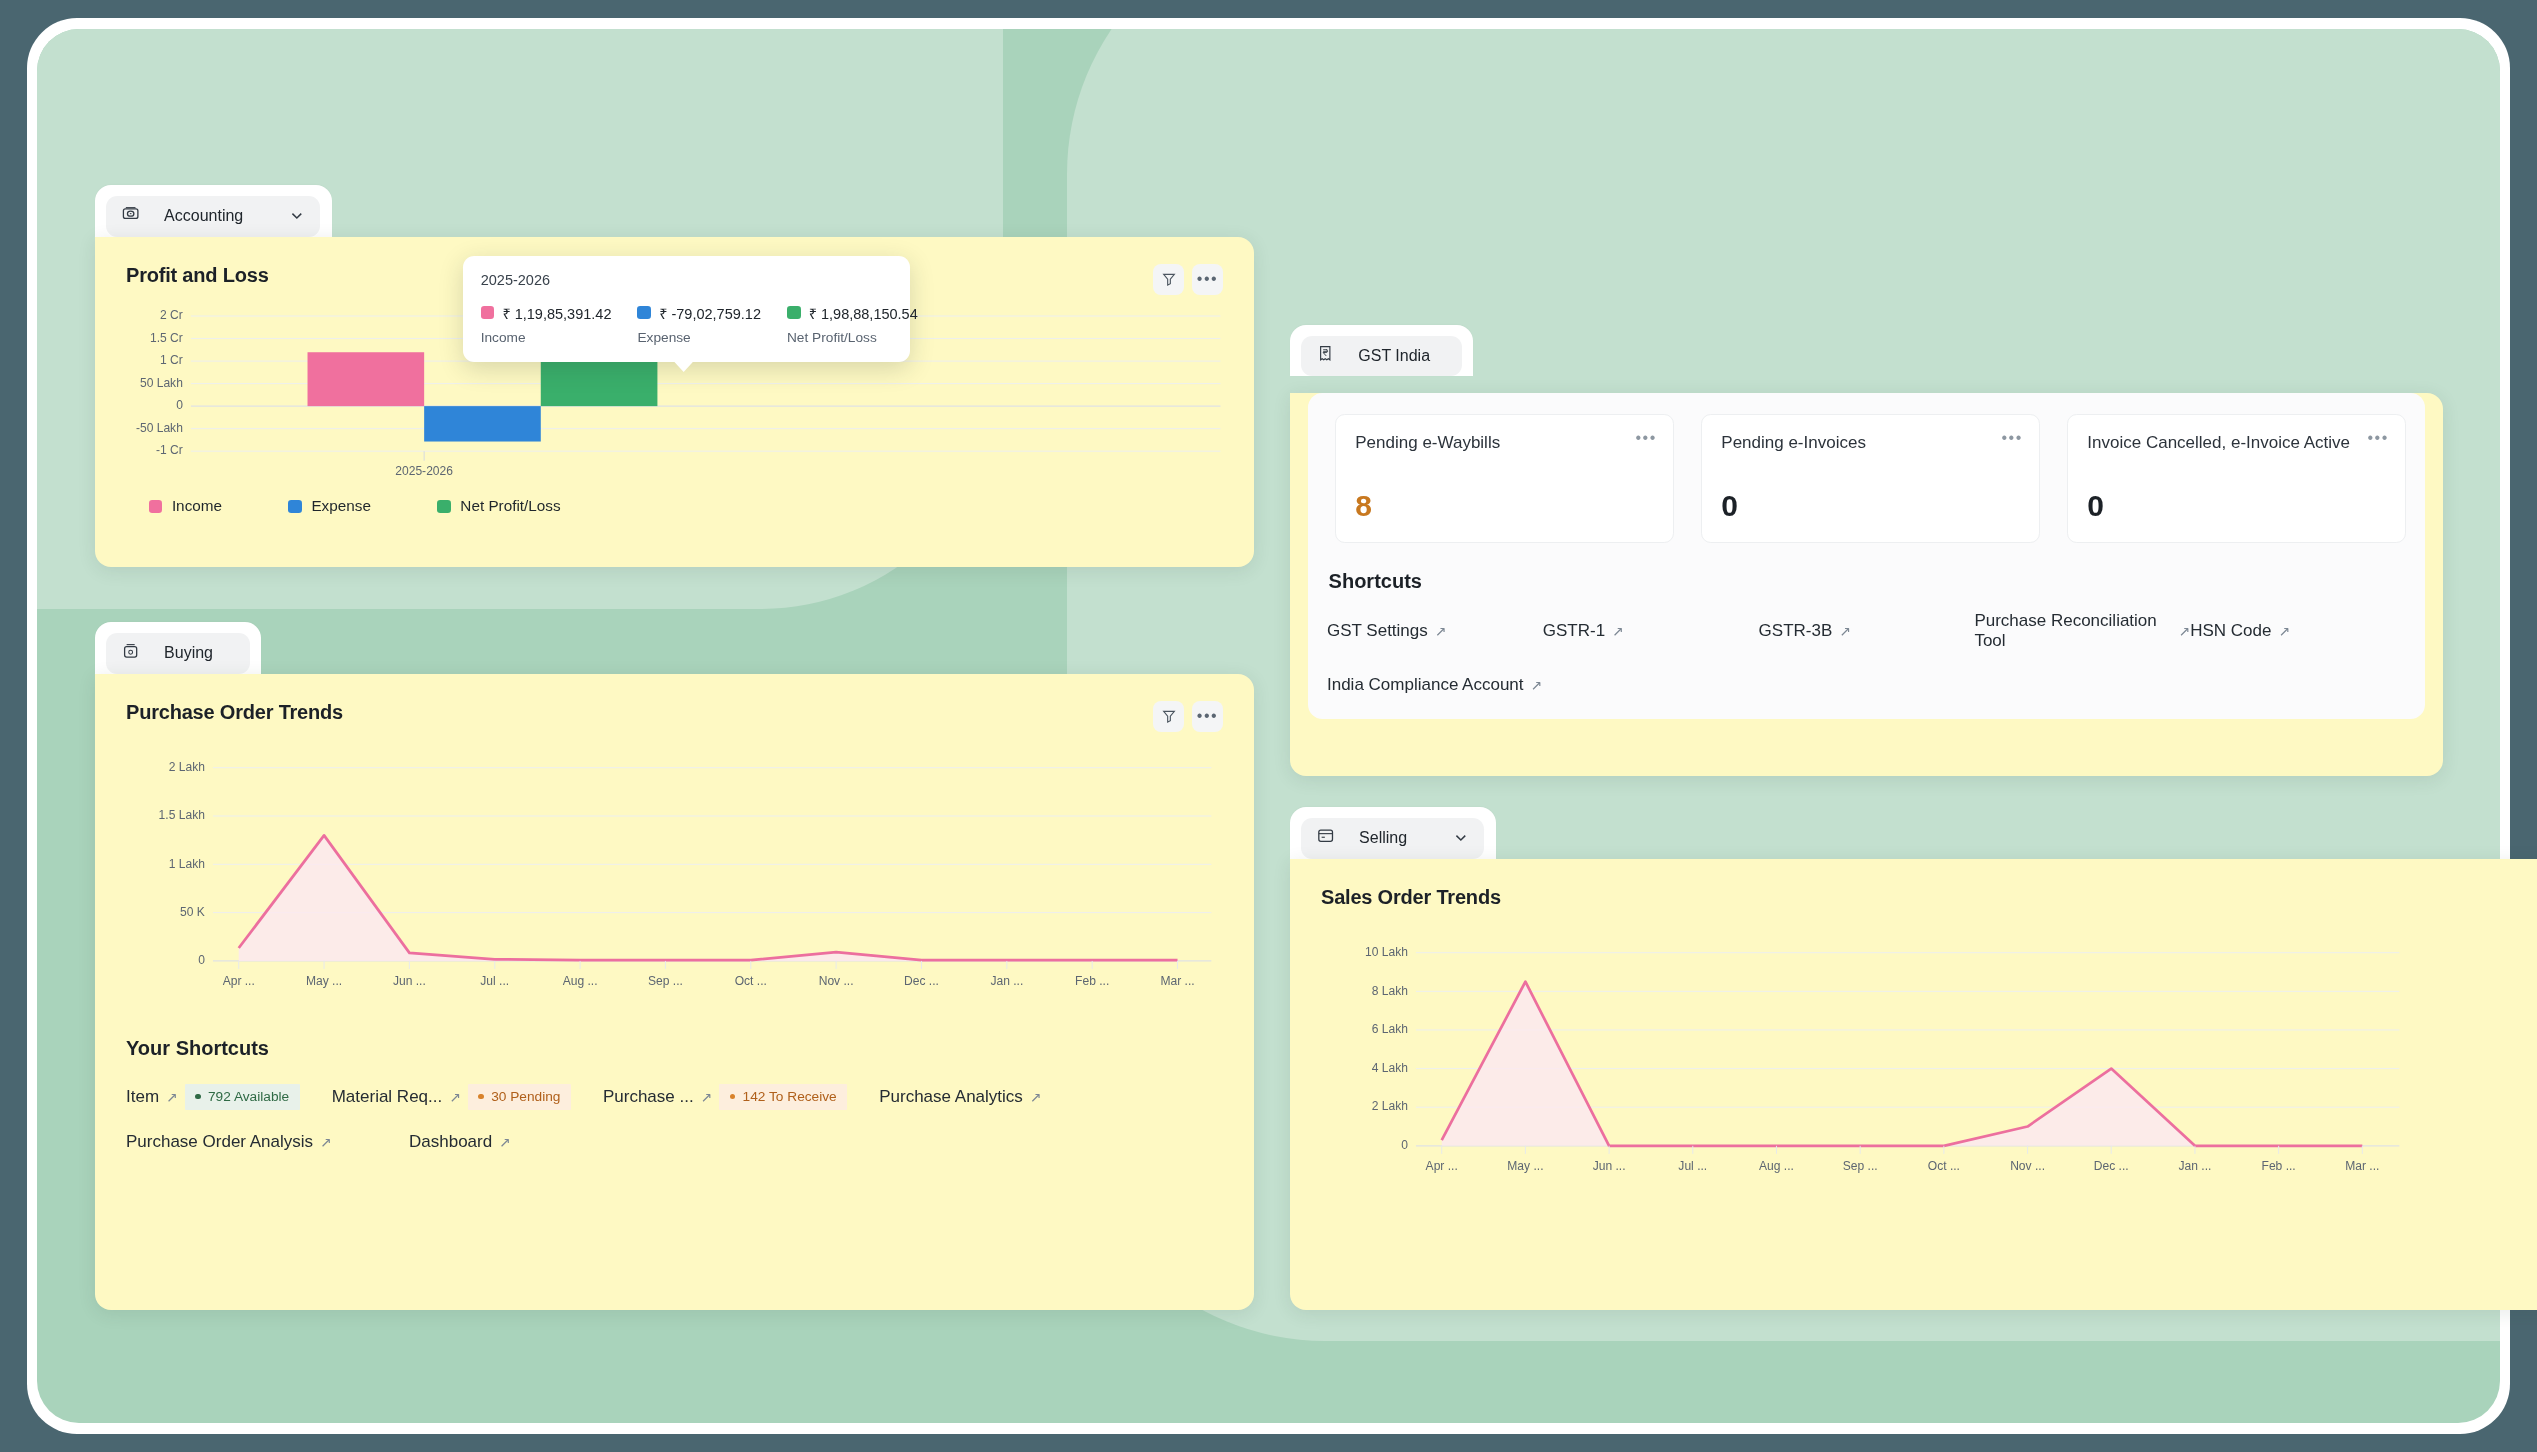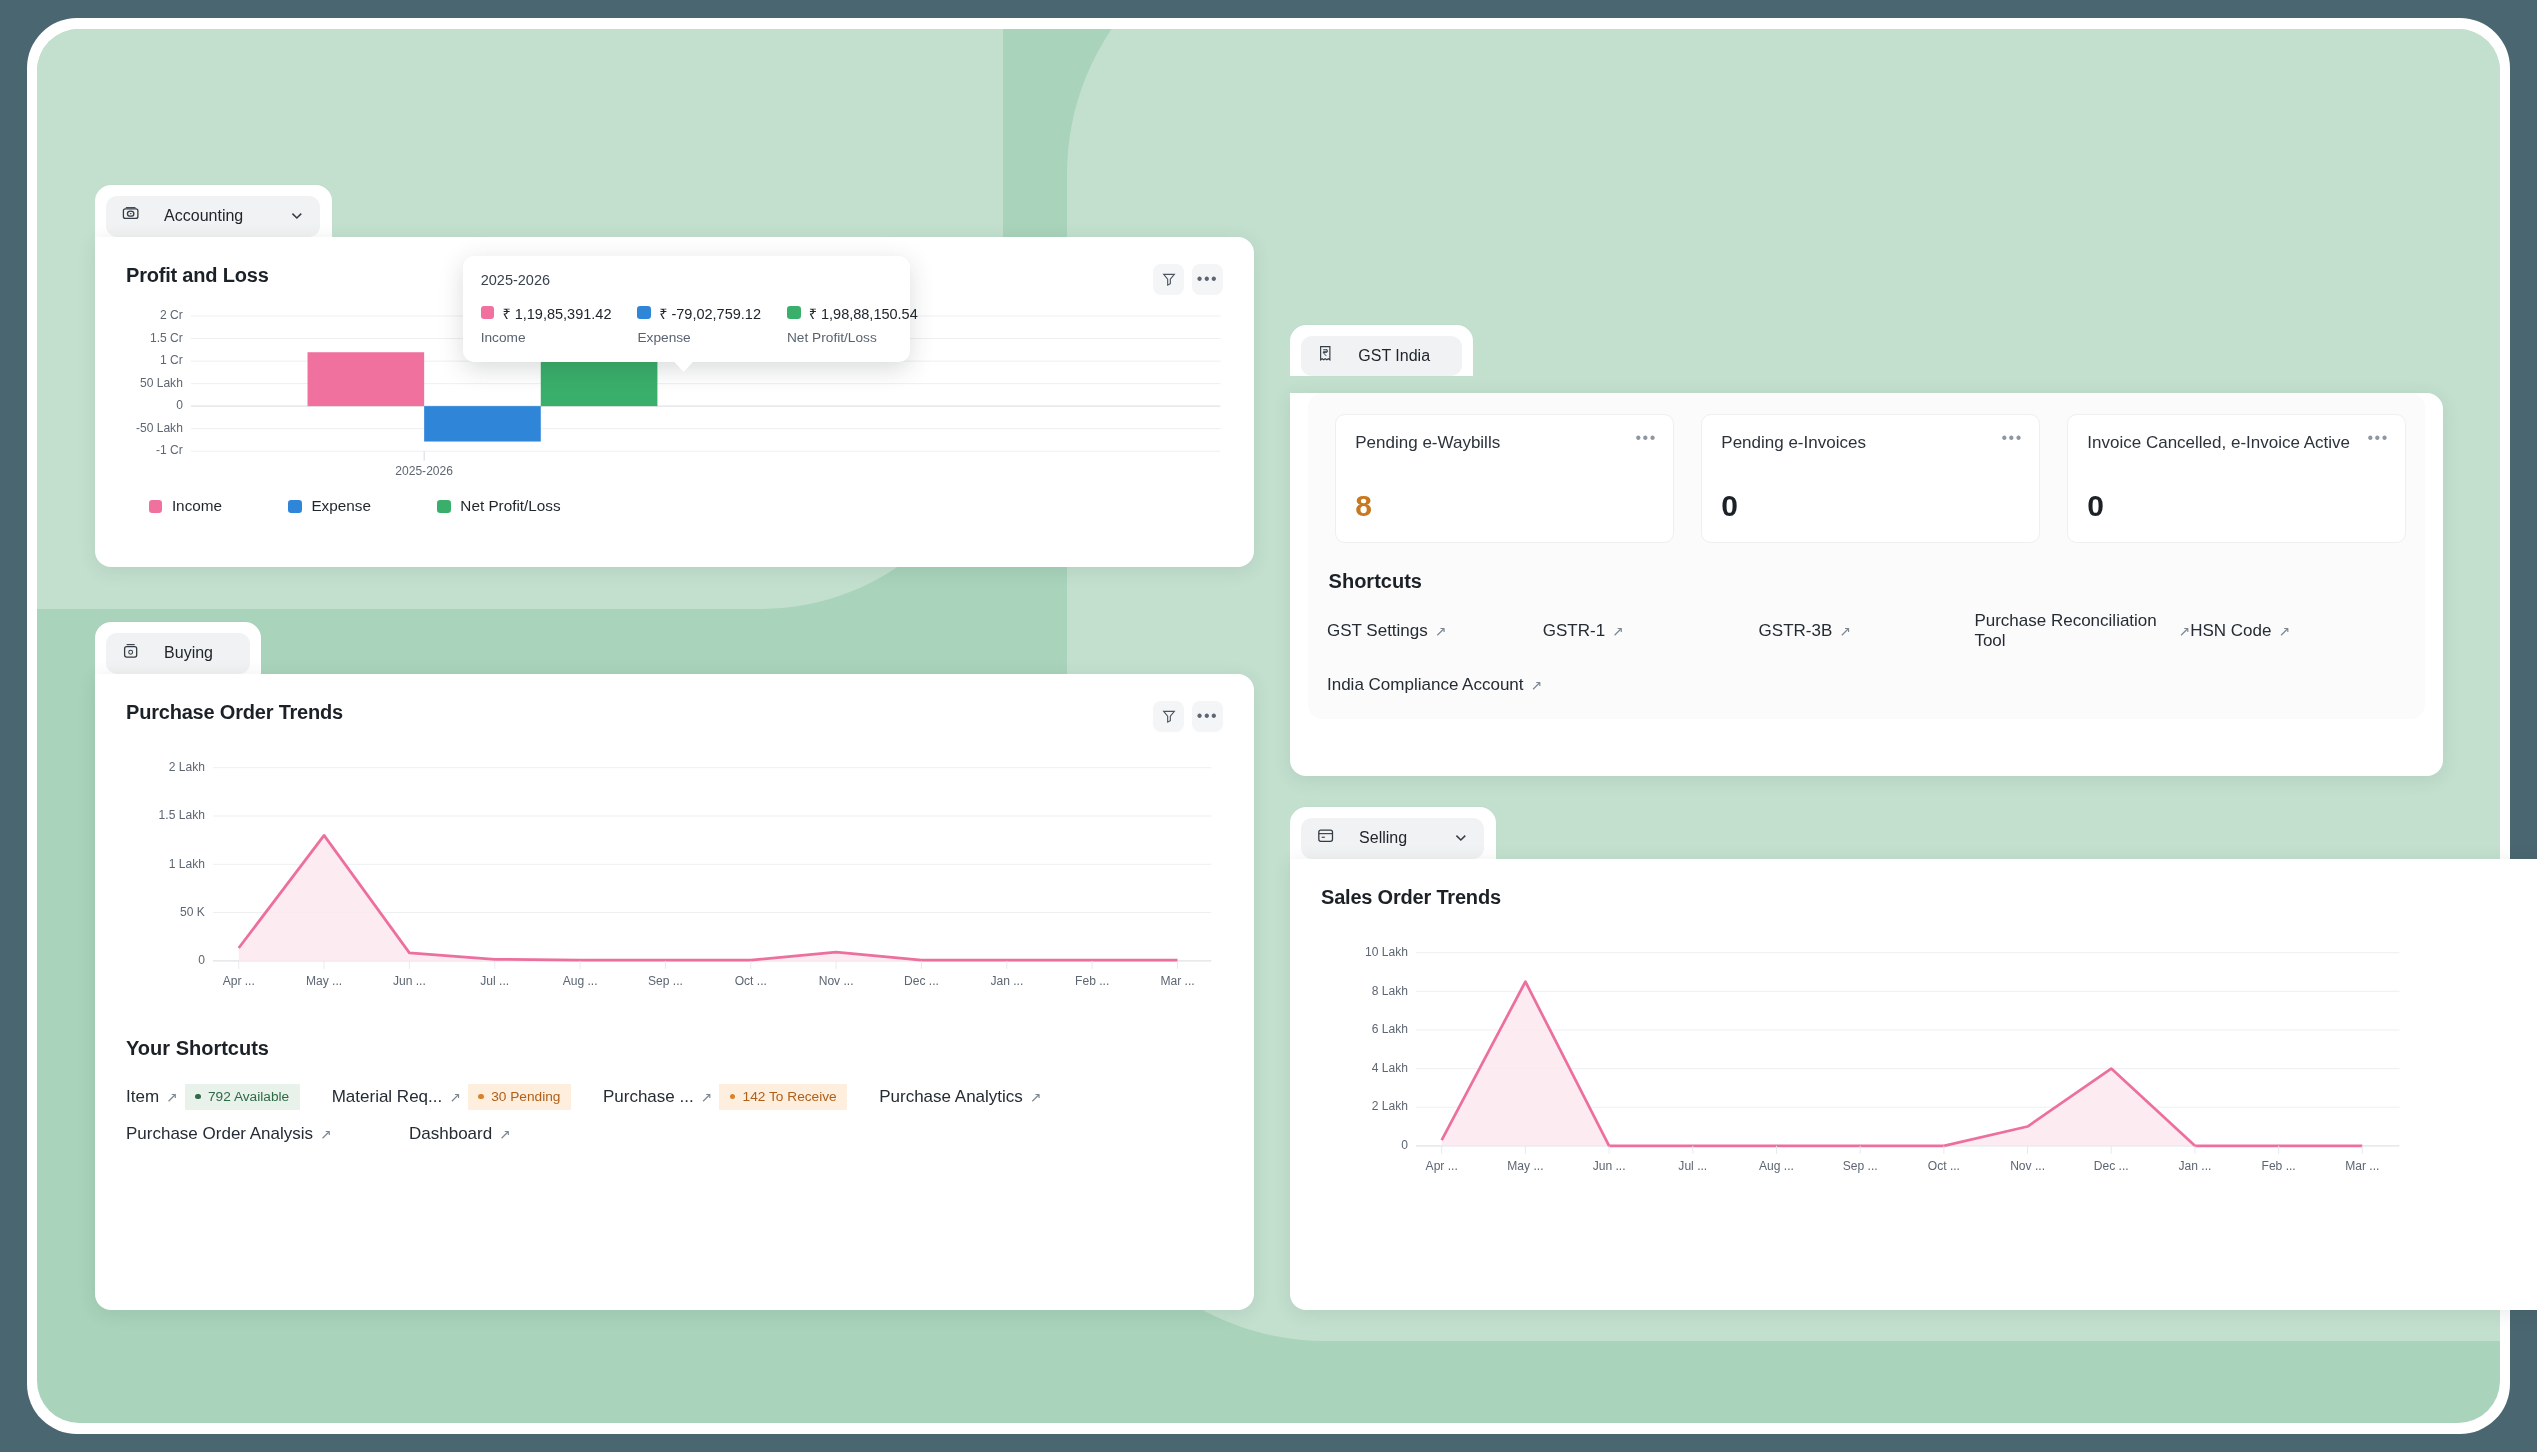--- a/index.html
+++ b/index.html
@@ -56,21 +56,21 @@
     background: #f1f2f3;
     border-radius: 11.3px;
     padding: 8.9px 14.5px;
     font-size: 16px;
     color: #20262c;
     font-weight: 400;
     white-space: nowrap;
   }
   .tab-chip .chev { margin-left: 21px; display:flex; }
   .panel-body {
-    background: #ffffff;
+    background: #fef9c3;
     border-radius: 0 16px 16px 16px;
     box-shadow: 0 3.2px 17.7px rgba(40,60,52,.10);
     position: relative;
   }
 
   
   .card-title {
     font-size: 20px; font-weight: 600; color: #1c2127; letter-spacing: -0.2px;
   }
   .hdr-actions { display: flex; gap: 8px; }
@@ -377,21 +377,21 @@
               <span>142 To Receive</span>
             </span>
           </div>
           <div class="ys-cell">
             <span class="ys-name">
               <span>Purchase Analytics</span>
               <span class="arrow-ne">↗</span>
             </span>
           </div>
         </div>
-        <div class="ys-row" style="margin-top:14px;text-align:right;">
+        <div class="ys-row" style="margin-top:22px;text-align:right;">
           <div class="ys-cell" style="width:283px;">
             <span class="ys-name">
               <span>Purchase Order Analysis</span>
               <span class="arrow-ne">↗</span>
             </span>
           </div>
           <div class="ys-cell">
             <span class="ys-name">
               <span>Dashboard</span>
               <span class="arrow-ne">↗</span>

